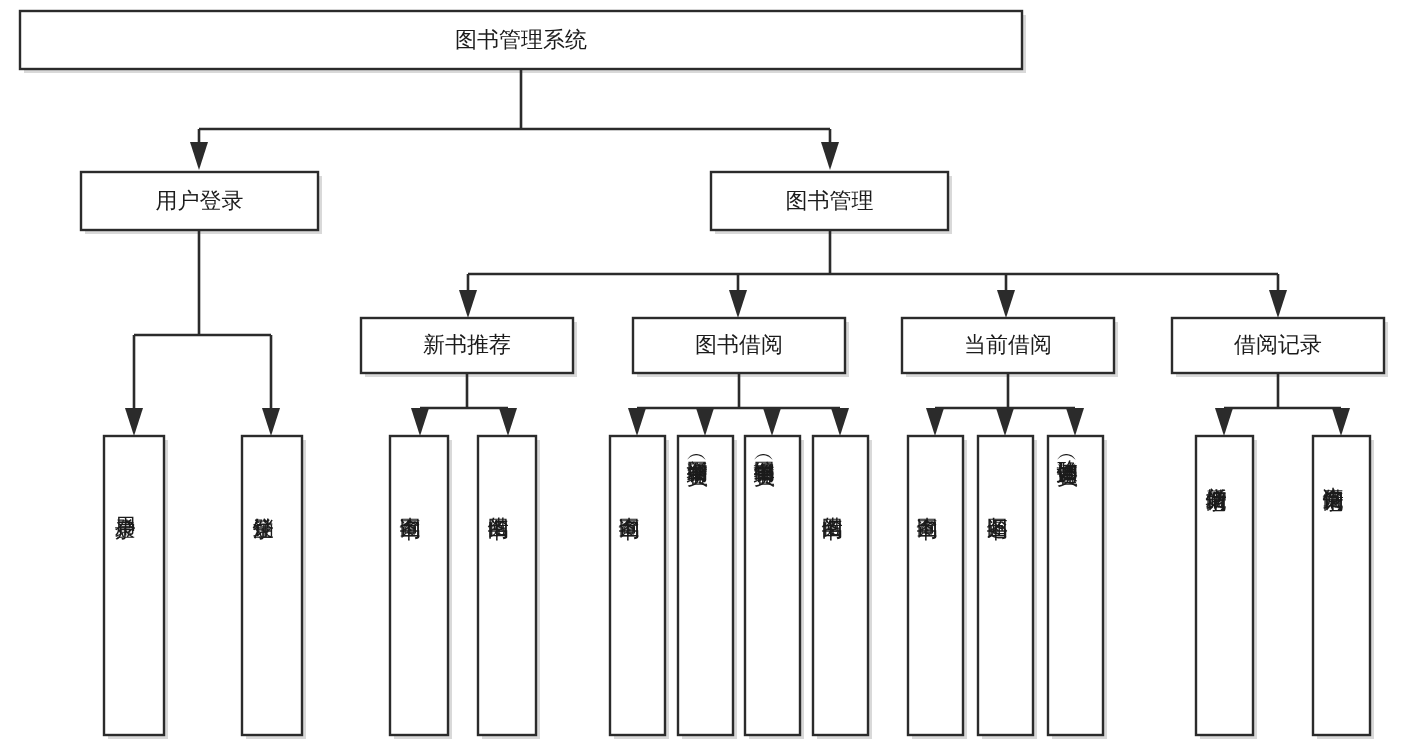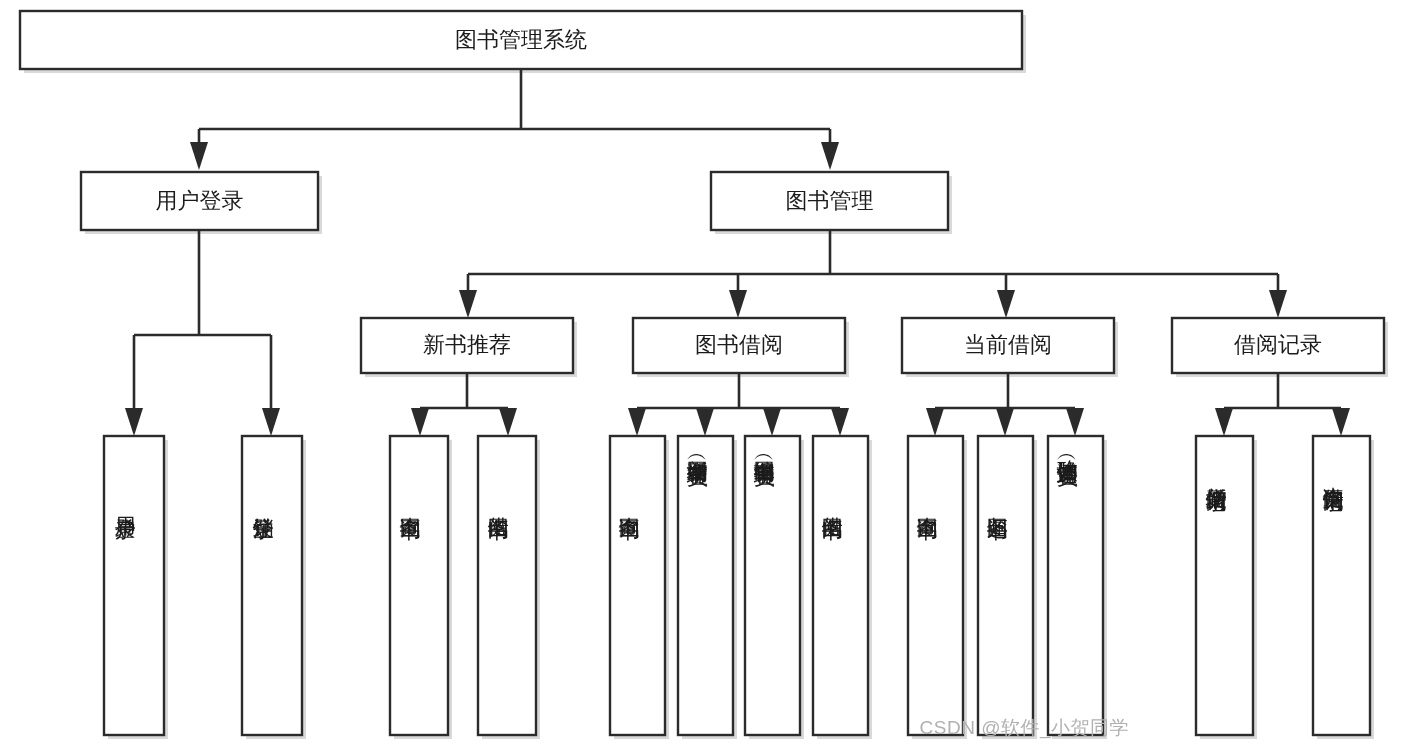--- a/index.html
+++ b/index.html
@@ -252,15 +252,14 @@
   <div class="vlabel" style="left:618px; top:500px; height:230px;">查询图书</div>
   <div class="vlabel" style="left:686px; top:443px; height:290px;">新增图书（管理员）</div>
   <div class="vlabel" style="left:753px; top:443px; height:290px;">编辑图书（管理员）</div>
   <div class="vlabel" style="left:821px; top:500px; height:230px;">借阅图书</div>
   <div class="vlabel" style="left:916px; top:500px; height:230px;">查询图书</div>
   <div class="vlabel" style="left:986px; top:500px; height:230px;">归还图书</div>
   <div class="vlabel" style="left:1056px; top:443px; height:290px;">确认归还（管理员）</div>
   <div class="vlabel" style="left:1205px; top:470px; height:260px;">新增借阅记录</div>
   <div class="vlabel" style="left:1322px; top:470px; height:260px;">查询借阅记录</div>
 
-  <div class="watermark">CSDN @软件_小贺同学</div>
 
 </div>
 
 </body></html>

